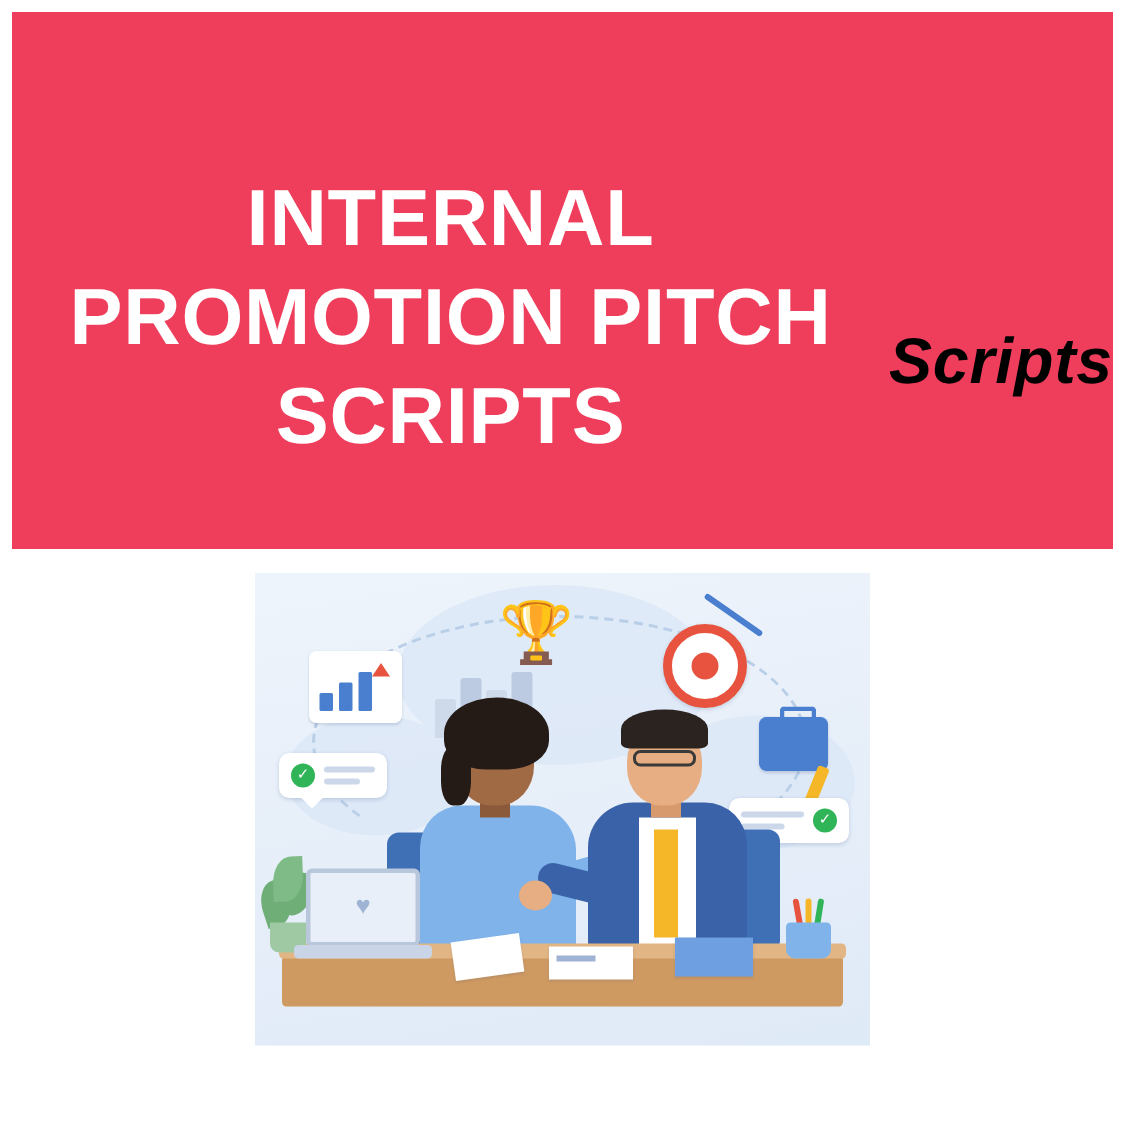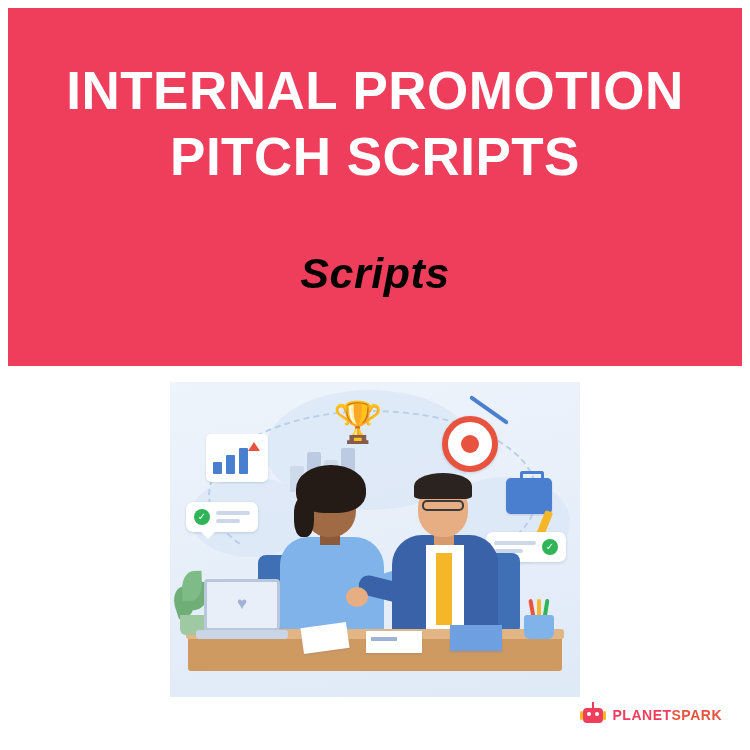--- a/index.html
+++ b/index.html
@@ -17,21 +17,20 @@
     display: flex;
     flex-direction: column;
   }
   
   .banner {
     background: #ef3e5c;
     width: 734px;
     height: 358px;
     margin: 0 auto;
     display: flex;
-    flex-direction: column;
     align-items: center;
     justify-content: flex-start;
     padding-top: 50px;
   }
   .banner-title {
     color: #ffffff;
     font-weight: bold;
     font-size: 53px;
     line-height: 1.25;
     letter-spacing: 0.5px;
@@ -348,27 +347,14 @@
       <div class="cup">
         <div class="p p1"></div>
           <div class="p p2"></div>
           <div class="p p3"></div>
         <div class="body"></div>
       </div>
 
     </div>
   </div>
 
-  <div class="logo">
-    <div class="logo-mark">
-      <div class="ant"></div>
-      <div class="ear-l"></div>
-      <div class="ear-r"></div>
-      <div class="robo"></div>
-    </div>
-    <div class="logo-text">
-      <div class="t1">
-        <span class="planet">PLANET</span><span class="spark">SPARK</span>
-      </div>
-    </div>
-  </div>
 
 </div>
 
 </body></html>

